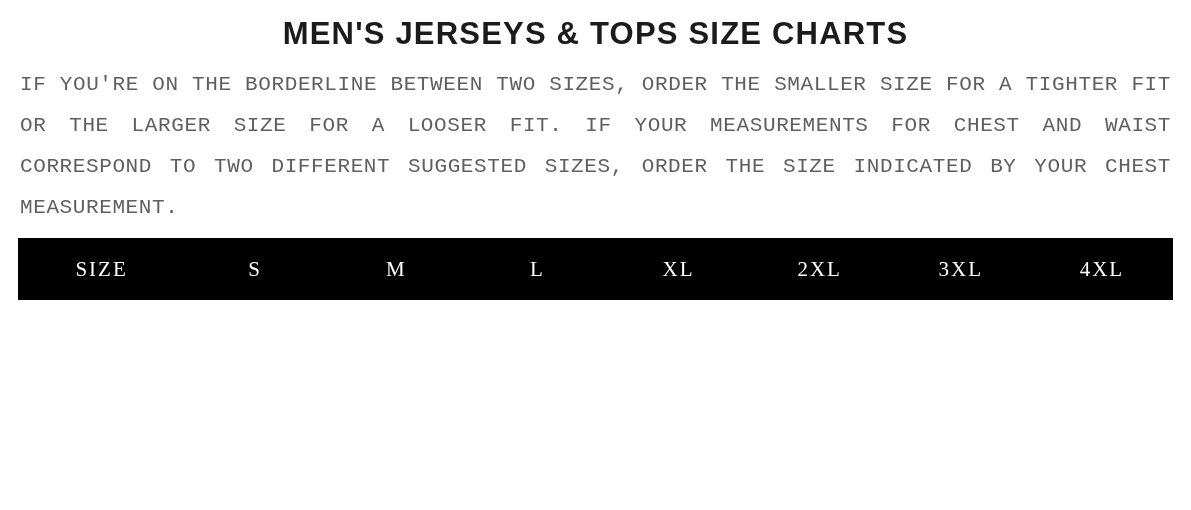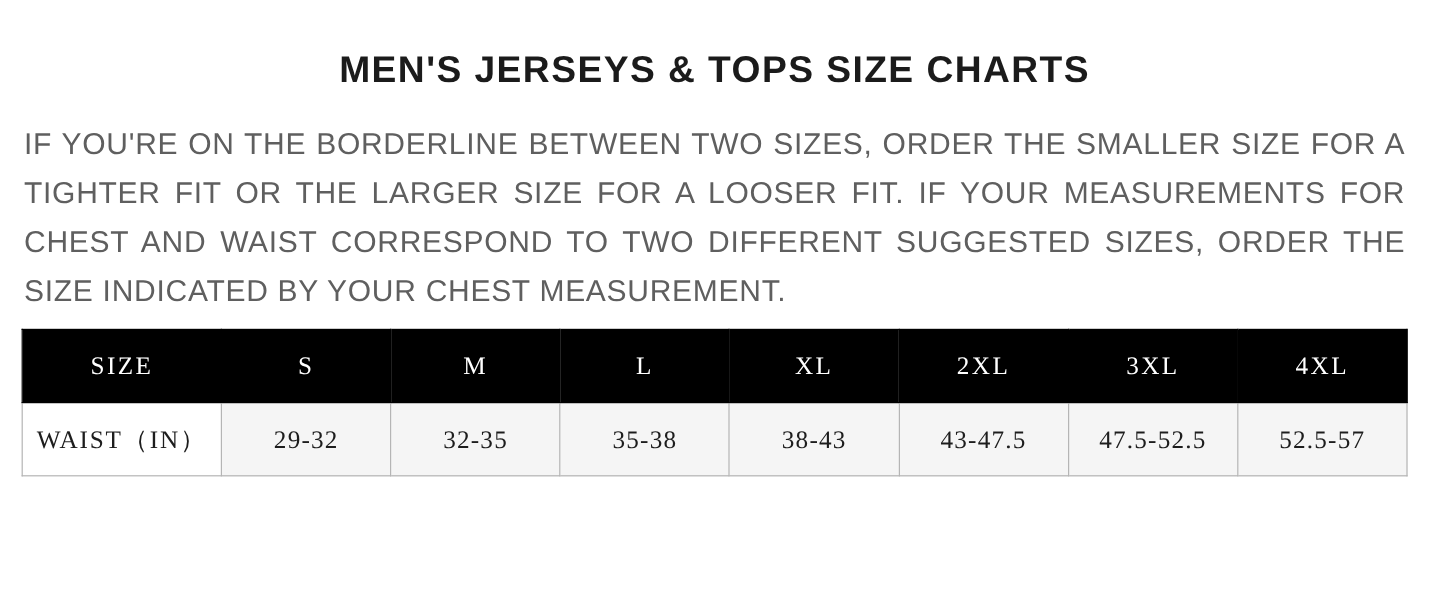--- a/index.html
+++ b/index.html
@@ -20,27 +20,27 @@
     position: relative;
     box-sizing: border-box;
   }
   .title {
     text-align: center;
     font-family: "Liberation Sans", sans-serif;
     font-weight: bold;
     font-size: 31px;
     letter-spacing: 1.2px;
     color: #1b1b1b;
-    padding-top: 28px;
+    padding-top: 16px;
     padding-bottom: 12px;
-    margin: 12px;
+    margin: 0;
   }
   .intro {
-    font-family: Liberation Sans, sans-serif;
-    font-size: 25px;
+    font-family: Liberation Mono, monospace;
+    font-size: 21px;
     line-height: 41px;
     color: #5f5f5f;
     letter-spacing: 0.6px;
     margin: 0 20px 0 20px;
     text-align: justify;
     text-justify: inter-word;
   }
   table.size-table {
     border-collapse: collapse;
     width: 1155px;
@@ -101,26 +101,16 @@
         <th>S</th>
         <th>M</th>
         <th>L</th>
         <th>XL</th>
         <th>2XL</th>
         <th>3XL</th>
         <th>4XL</th>
       </tr>
     </thead>
     <tbody>
-      <tr>
-        <td class="rowhead">WAIST（IN）</td>
-        <td>29-32</td>
-        <td>32-35</td>
-        <td>35-38</td>
-        <td>38-43</td>
-        <td>43-47.5</td>
-        <td>47.5-52.5</td>
-        <td>52.5-57</td>
-      </tr>
     </tbody>
   </table>
 
 </div>
 
 </body></html>

